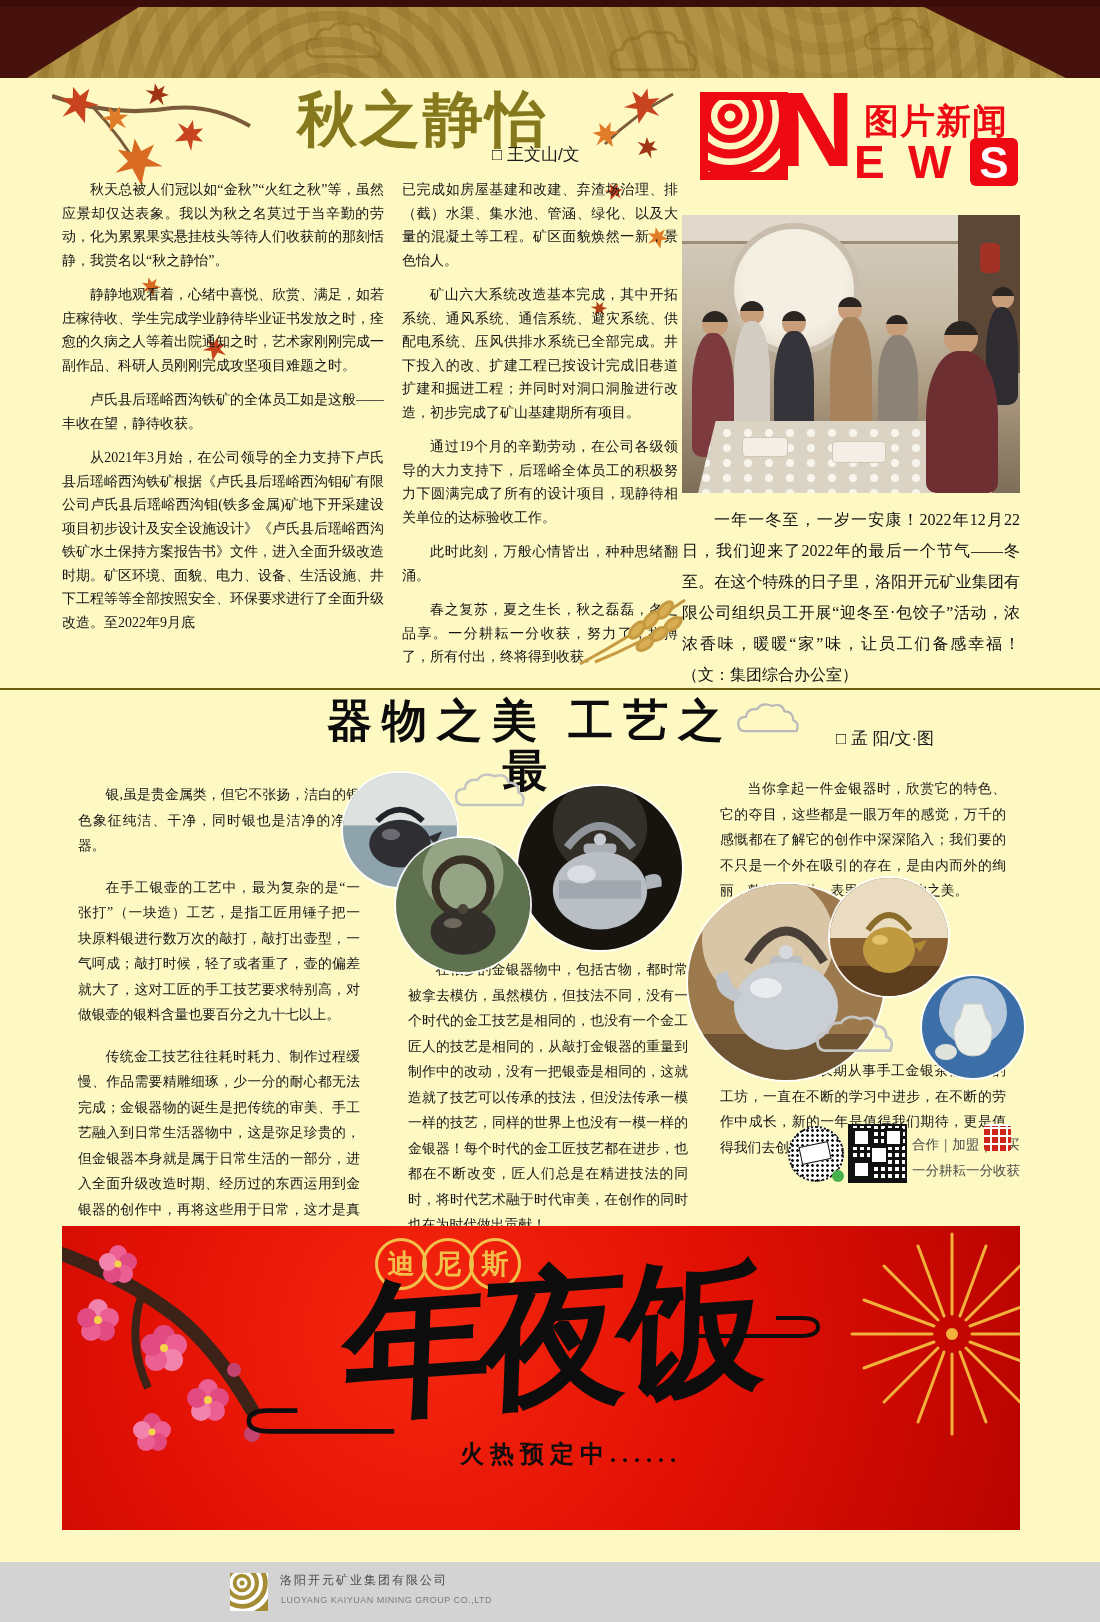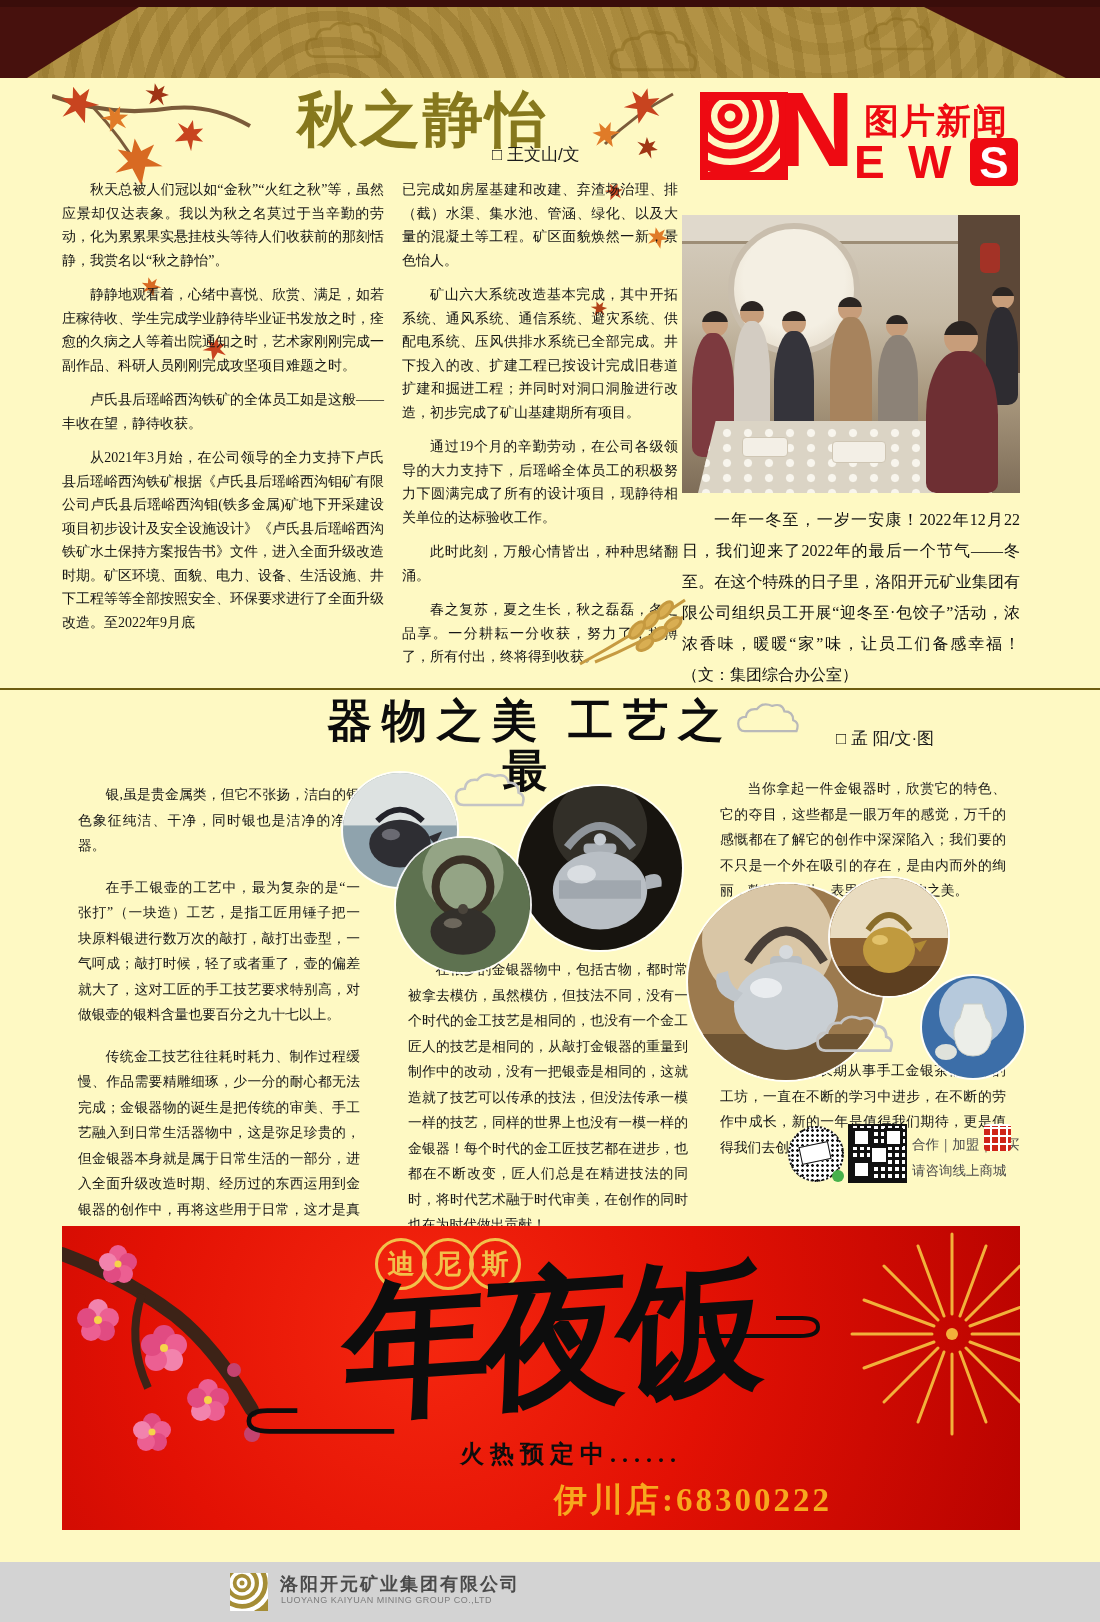--- a/index.html
+++ b/index.html
@@ -99,21 +99,21 @@
     font-family:"Liberation Sans",sans-serif;}
   .headline{position:absolute;left:208px;top:26px;width:560px;text-align:center;font-size:148px;font-weight:900;
     color:#0d0d0d;letter-spacing:-10px;line-height:1.2;transform:rotate(-4deg) skewX(-6deg);}
   .tagline{position:absolute;left:398px;top:212px;font-size:24px;font-weight:bold;color:#0d0d0d;letter-spacing:6px;}
   .phone{position:absolute;top:252px;font-size:33px;font-weight:bold;color:#f7a81e;letter-spacing:3px;white-space:nowrap;}
   .phone-l{left:152px;} .phone-r{left:492px;}
 
   
   .footer{left:0;top:1562px;width:1100px;height:60px;background:#d3d3d3;}
   .f-logo{position:absolute;left:230px;top:11px;width:38px;height:38px;background:#a58d36;}
-  .f-cn{position:absolute;left:280px;top:10px;font-size:18px;font-weight:bold;color:#4a4a4a;
+  .f-cn{position:absolute;left:280px;top:10px;font-size:12px;font-weight:normal;color:#4a4a4a;
         font-family:"Liberation Sans",sans-serif;letter-spacing:2px;}
   .f-en{position:absolute;left:281px;top:33px;font-size:9px;color:#7b7b7b;font-family:"Liberation Sans",sans-serif;letter-spacing:.5px;}
 
   .leaf{position:absolute;}
   .cloudy{position:absolute;}
 </style>
 </head>
 <body>
 
 <div class="page">
@@ -385,21 +385,21 @@
       <div class="stamp-dot"></div>
   </div>
   <div class="abs qr-square">
     <div class="qr-eye" style="left:2px;top:2px"></div>
     <div class="qr-eye" style="right:2px;top:2px"></div>
     <div class="qr-eye" style="left:2px;bottom:2px"></div>
     <div class="qr-ctr"></div>
   </div>
   <div class="abs qr-text">
     <div>合作｜加盟｜购买</div>
-    <div>请咨询线上商城</div>
+    <div>一分耕耘一分收获</div>
   </div>
   <div class="abs seal"></div>
 
   <div class="abs banner">
     <svg style="position:absolute;left:-6px;top:-6px;width:250px;height:255px">
       <path d="M6 34 Q70 58 120 96 Q160 128 196 190" stroke="#3d2317" stroke-width="14" fill="none" stroke-linecap="round"></path>
       <path d="M86 74 Q70 120 92 168" stroke="#3d2317" stroke-width="8" fill="none"></path>
       <g>
         <g transform="translate(62,44)">
             <circle r="9" cx="0" cy="-10" fill="#ec5f92"></circle>
@@ -479,21 +479,20 @@
     <svg class="abs" style="left:628px;top:88px;width:150px;height:26px">
         <use href="#swirl" stroke="#0d0d0d"></use>
       </svg>
     <svg class="abs" style="left:138px;top:180px;width:220px;height:30px;transform:scaleX(-1)">
         <use href="#swirl" stroke="#0d0d0d"></use>
       </svg>
 
     <div class="headline">年夜饭</div>
     <div class="tagline">火热预定中......</div>
 
-    <div class="phone phone-r">伊川店:68300222</div>
   </div>
 
   <div class="abs footer">
     <div class="f-logo">
       <svg width="38" height="38">
         <g fill="none" stroke="#fff">
           <circle cx="12" cy="10" r="4" stroke-width="3"></circle>
           <circle cx="12" cy="10" r="11" stroke-width="3.5"></circle>
           <circle cx="12" cy="10" r="19" stroke-width="4"></circle>
           <circle cx="12" cy="10" r="28" stroke-width="4.5"></circle>

